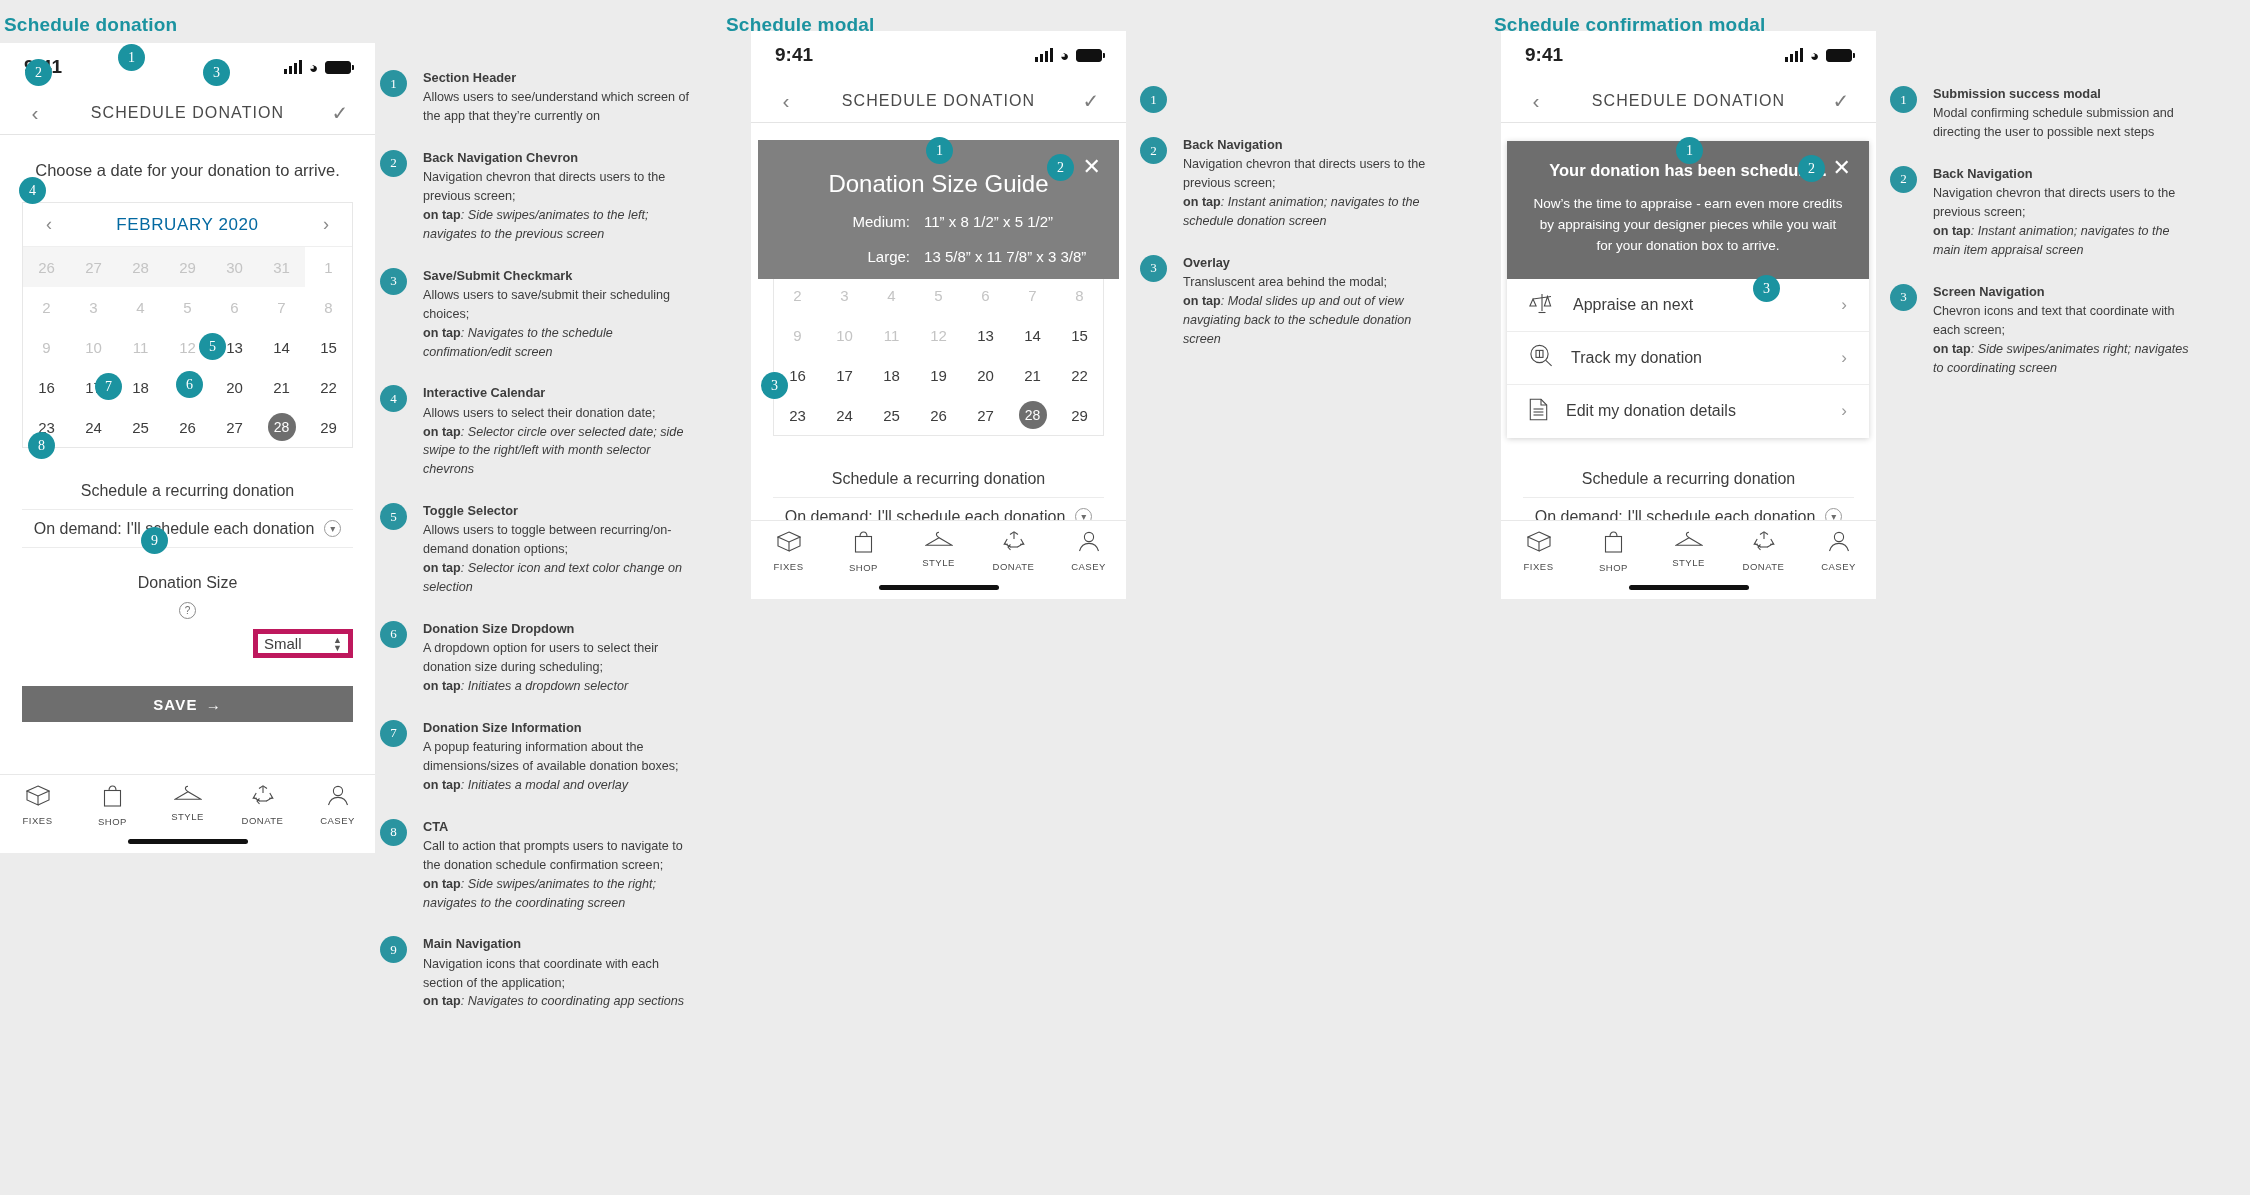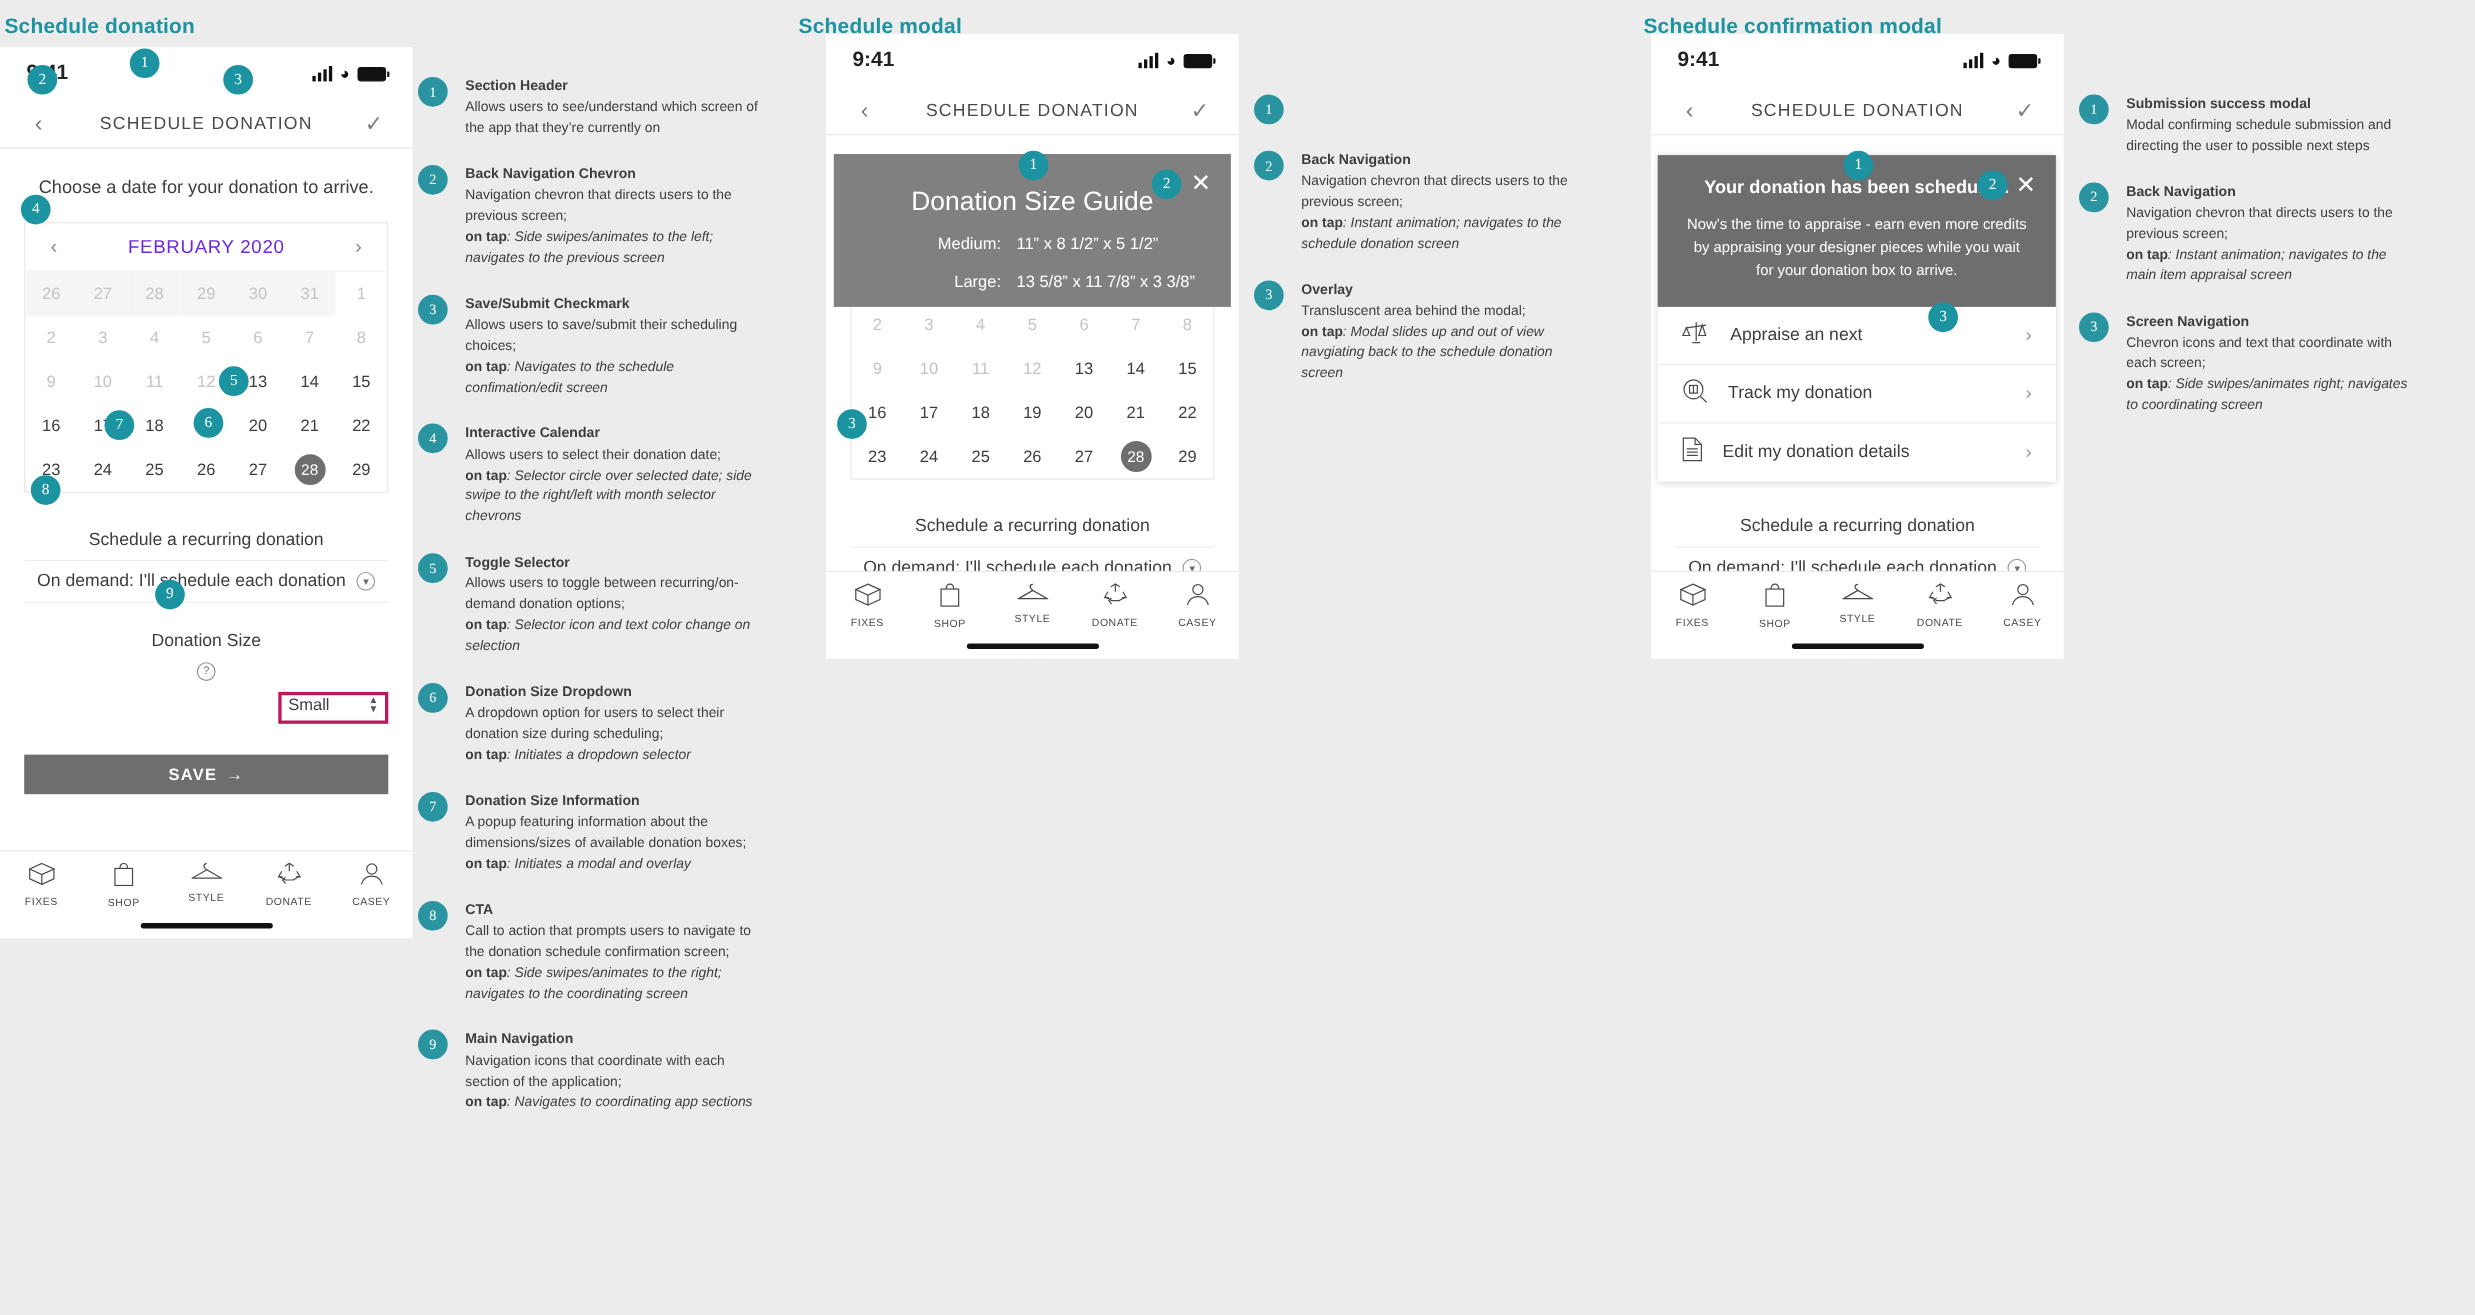--- a/index.html
+++ b/index.html
@@ -73,21 +73,21 @@
 
   
   .cal {
     margin:0 22px; border:1px solid #e7e7e7; background:#fff;
   }
   .cal-head {
     display:flex; align-items:center; height:44px;
     border-bottom:1px solid #efefef; padding:0 16px;
   }
   .cal-head .m {
-    flex:1; text-align:center; font-size:17px; letter-spacing:.6px; color:#6d28d9;
+    flex:1; text-align:center; font-size:17px; letter-spacing:.6px; color:#0369a1;
   }
   .cal-head .c { font-size:18px; color:#8a8a8a; width:20px; text-align:center; font-weight:300;}
   .cal-grid { display:grid; grid-template-columns:repeat(7,1fr); }
   .cell {
     height:40px; display:flex; align-items:center; justify-content:center;
     font-size:15px; color:#3d3d3d;
   }
   .cell.dim { color:#c4c4c4; }
   .cell.prev { background:#f5f5f5; color:#c4c4c4; }
   .cell .sel {
@@ -117,22 +117,22 @@
     display:flex; align-items:center; gap:10px;
     margin:26px 22px 0; font-size:16px;flex-direction:column;
   }
   .qmark {
     width:17px;height:17px;border-radius:50%;border:1px solid #8b8b8b;
     font-size:10px; display:flex; align-items:center; justify-content:center;
     color:#6d6d6d;
   }
   .select {
     margin-left:auto; width:100px; height:29px;
-    border:3px solid #be185d; background:#fff;
-    display:flex; align-items:flex-start; padding:0 6px;
+    border:5px solid #be185d; background:#fff;
+    display:flex; align-items:center; padding:0 6px;
     font-size:15px; color:#3d3d3d;
   }
   .select .spin { margin-left:auto; font-size:9px; line-height:8px; text-align:center; color:#555;}
 
   .cta {
     margin:28px 22px 0; height:36px; background:#6e6e6e;
     display:flex;align-items:center;justify-content:center;
     color:#fff; font-size:15px; letter-spacing:1.2px; font-weight:bold;
     gap:8px;
   }

